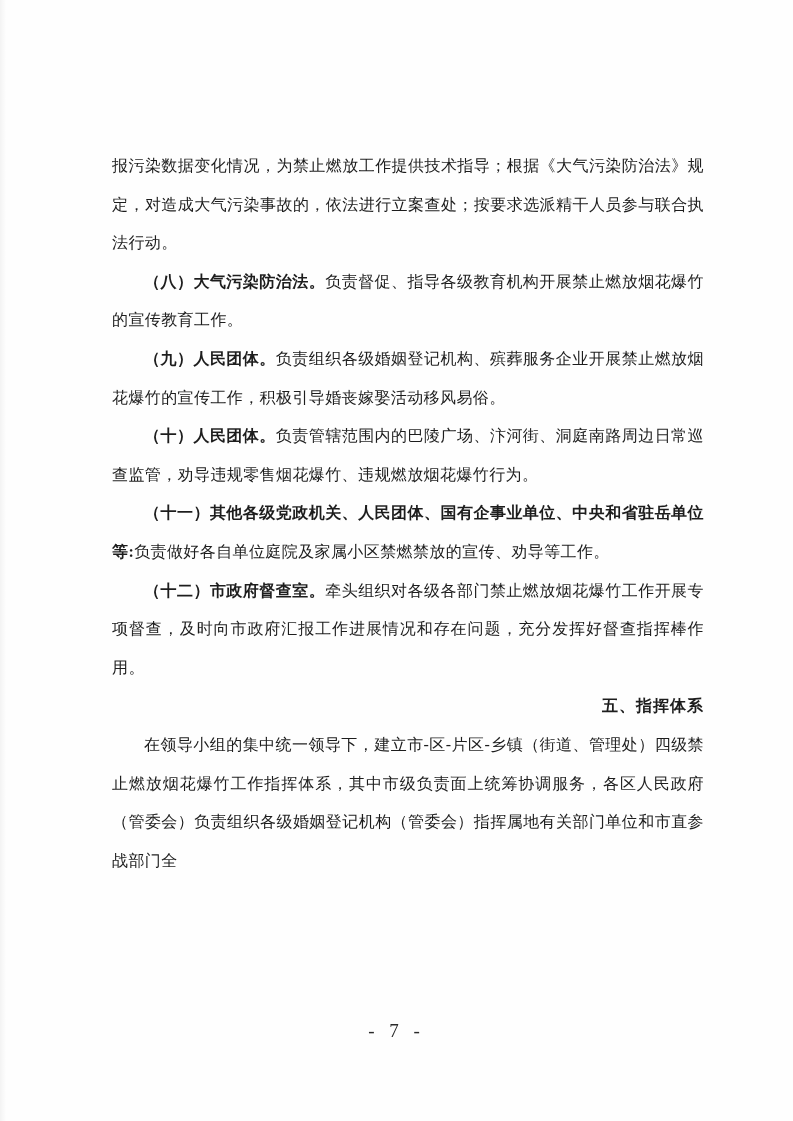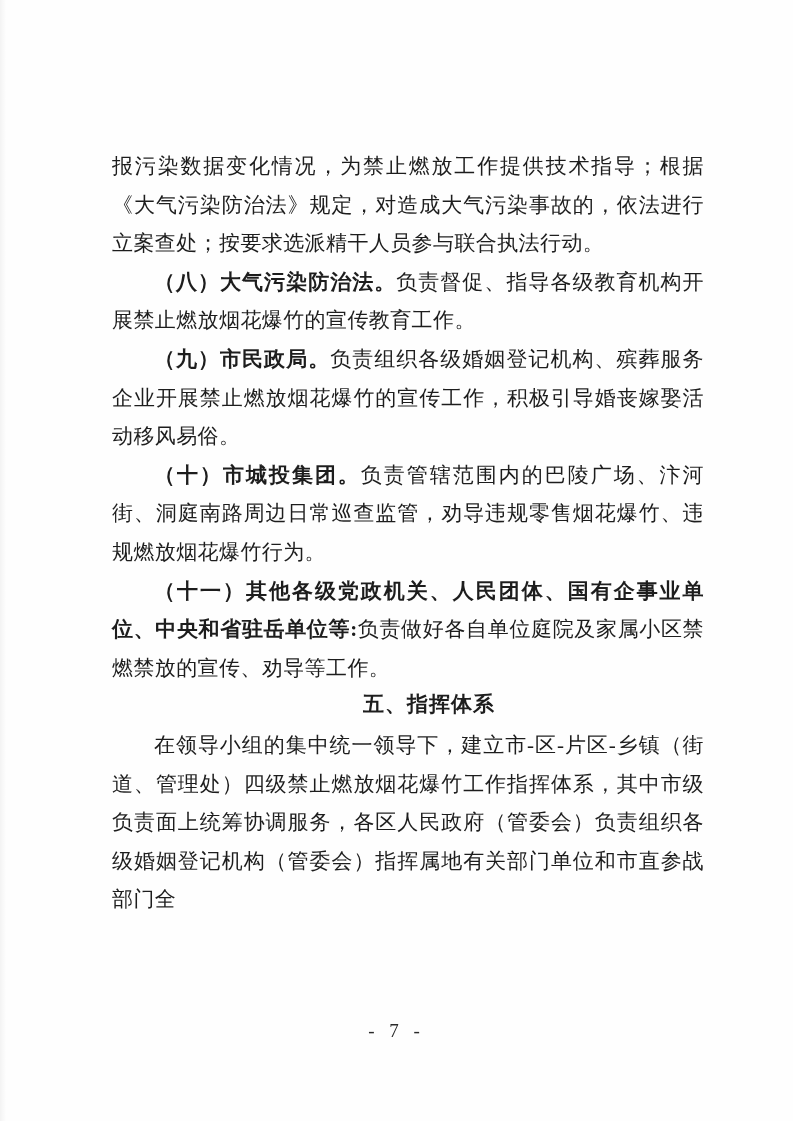--- a/index.html
+++ b/index.html
@@ -19,58 +19,59 @@
     background-image: linear-gradient(to right, rgba(0,0,0,0.045) 0px, rgba(0,0,0,0.0) 6px);
   }
   .content {
     position: absolute;
     left: 112px;
     top: 147px;
     width: 592px;
   }
   .content p {
     margin: 0;
-    font-size: 21px;
+    font-size: 16px;
     line-height: 38.6px;
     text-align: justify;
     text-justify: inter-character;
     letter-spacing: 0.4px;
     word-break: break-all;
   }
   .content p.indent {
     text-indent: 2em;
   }
   .content p .bold {
     font-weight: 700;
   }
   .content p.heading {
-    font-family: Liberation Mono, monospace;
+    font-family: Liberation Sans, sans-serif;
     font-weight: 700;
     letter-spacing: 1px;
-    text-align: center;
+    text-align: right;
   }
   .page-number {
     position: absolute;
     top: 1020px;
     left: 0;
     width: 100%;
     text-align: center;
     font-size: 19px;
     letter-spacing: 5px;
     color: #2a2a2a;
     font-family: "Liberation Serif", "DejaVu Serif", serif;
   }
 </style>
 </head>
 <body>
 
 <div class="page">
   <div class="content">
       <p class=""><span class="regular">报污染数据变化情况，为禁止燃放工作提供技术指导；根据《大气污染防治法》规定，对造成大气污染事故的，依法进行立案查处；按要求选派精干人员参与联合执法行动。</span></p>
       <p class="indent"><span class="bold">（八）大气污染防治法。</span><span class="regular">负责督促、指导各级教育机构开展禁止燃放烟花爆竹的宣传教育工作。</span></p>
-      <p class="indent"><span class="bold">（九）市民政局。</span><span class="regular">负责组织各级婚姻登记机构、殡葬服务企业开展禁止燃放烟花爆竹的宣传工作，积极引导婚丧嫁娶活动移风易俗。</span></p>
-      <p class="indent"><span class="bold">（十）市城投集团。</span><span class="regular">负责管辖范围内的巴陵广场、汴河街、洞庭南路周边日常巡查监管，劝导违规零售烟花爆竹、违规燃放烟花爆竹行为。</span></p>
+      <p class="indent"><span class="bold">（九）人民团体。</span><span class="regular">负责组织各级婚姻登记机构、殡葬服务企业开展禁止燃放烟花爆竹的宣传工作，积极引导婚丧嫁娶活动移风易俗。</span></p>
+      <p class="indent"><span class="bold">（十）人民团体。</span><span class="regular">负责管辖范围内的巴陵广场、汴河街、洞庭南路周边日常巡查监管，劝导违规零售烟花爆竹、违规燃放烟花爆竹行为。</span></p>
       <p class="indent"><span class="bold">（十一）其他各级党政机关、人民团体、国有企事业单位、中央和省驻岳单位等:</span><span class="regular">负责做好各自单位庭院及家属小区禁燃禁放的宣传、劝导等工作。</span></p>
+      <p class="indent"><span class="bold">（十二）市政府督查室。</span><span class="regular">牵头组织对各级各部门禁止燃放烟花爆竹工作开展专项督查，及时向市政府汇报工作进展情况和存在问题，充分发挥好督查指挥棒作用。</span></p>
       <p class="heading indent"><span class="bold">五、指挥体系</span></p>
       <p class="indent"><span class="regular">在领导小组的集中统一领导下，建立市-区-片区-乡镇（街道、管理处）四级禁止燃放烟花爆竹工作指挥体系，其中市级负责面上统筹协调服务，各区人民政府（管委会）负责组织各级婚姻登记机构（管委会）指挥属地有关部门单位和市直参战部门全</span></p>
     </div>
   <div class="page-number">- 7 -</div>
 </div>
 
 </body></html>

